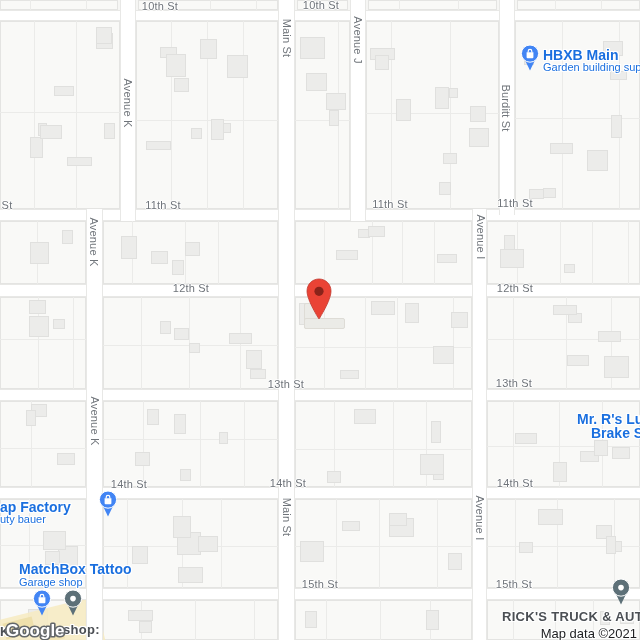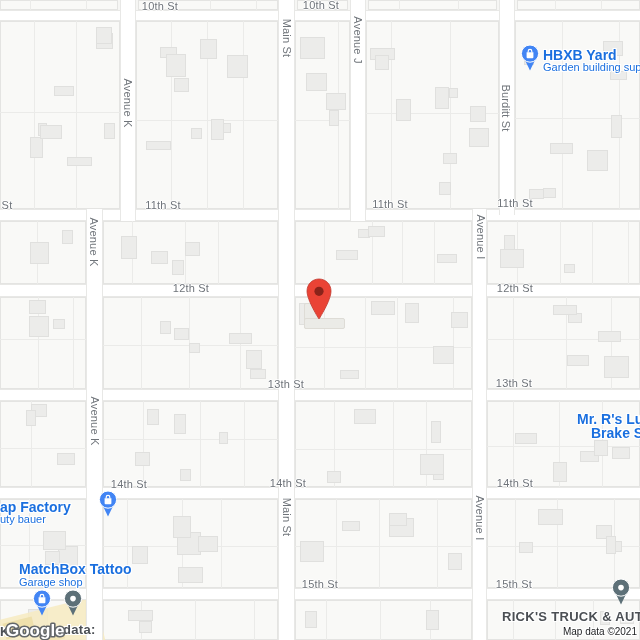--- a/index.html
+++ b/index.html
@@ -15,21 +15,21 @@
   .halo{text-shadow:0 1px 0 #fff,0 -1px 0 #fff,1px 0 0 #fff,-1px 0 0 #fff,1px 1px 0 #fff,-1px -1px 0 #fff,1px -1px 0 #fff,-1px 1px 0 #fff;}
   .slabel{position:absolute;font-size:11px;color:#6f747a;letter-spacing:.2px;white-space:nowrap;transform:translate(-50%,-50%);z-index:6;
           text-shadow:0 1px 0 #fff,0 -1px 0 #fff,1px 0 0 #fff,-1px 0 0 #fff;}
   .slabel.vert{transform:translate(-50%,-50%) rotate(90deg);}
   .ptitle{position:absolute;font-size:14px;font-weight:bold;color:#1a6fdf;white-space:nowrap;z-index:8;cursor:pointer;}
   .psub{position:absolute;font-size:11px;color:#1a6fdf;white-space:nowrap;z-index:8;cursor:pointer;}
   .pdark{position:absolute;font-size:13px;font-weight:bold;color:#4b4f54;letter-spacing:.3px;white-space:nowrap;z-index:8;cursor:pointer;}
   .pin{position:absolute;width:20px;height:28px;z-index:8;cursor:pointer;}
   .marker{position:absolute;width:26px;height:42px;z-index:9;cursor:pointer;}
   #glogo{position:absolute;left:4px;top:619px;z-index:10;cursor:pointer;}
-  #attr{position:absolute;right:3px;top:626px;font-size:10px;color:#1d1e20;z-index:10;}
+  #attr{position:absolute;right:3px;top:626px;font-size:13px;color:#1d1e20;z-index:10;}
 </style>
 </head>
 <body>
 
 <div id="map">
   <div class="yz" style="left:-18px;top:610px;width:120px;height:48px;background:rgba(246,235,195,0.88);transform:rotate(-14deg);"></div>
   <div class="yz" style="left:4px;top:620px;width:30px;height:16px;background:#eee0ac;transform:rotate(-14deg);"></div>
   <div class="yz" style="left:42px;top:629px;width:22px;height:12px;background:#f1e4b4;transform:rotate(-14deg);"></div>
 
 <div class="blk" style="left: 0px; top: 0px; width: 118px; height: 10px;"></div>
@@ -304,21 +304,21 @@
     <div class="slabel vert" style="left: 358px; top: 40px;">Avenue J</div>
     <div class="slabel vert" style="left: 506px; top: 108px;">Burditt St</div>
     <div class="slabel vert" style="left: 481px; top: 237px;">Avenue I</div>
     <div class="slabel vert" style="left: 480px; top: 518px;">Avenue I</div>
     <div class="pin" style="left: 520px; top: 44px;"><svg width="20" height="28" viewBox="0 0 20 28">
         <polygon points="10,26.5 4.2,14.5 15.8,14.5" fill="#4285f4"></polygon>
         <circle cx="10" cy="9.6" r="8.6" fill="#4285f4" stroke="#ffffff" stroke-width="1"></circle>
         <path d="M6.6 8.3h6.8v5a1 1 0 0 1-1 1H7.6a1 1 0 0 1-1-1z" fill="#fff"></path>
         <path d="M8.2 8.6V7.2a1.8 1.8 0 0 1 3.6 0v1.4" fill="none" stroke="#fff" stroke-width="1.2"></path>
       </svg></div>
-    <div class="ptitle halo" style="left: 543px; top: 47px;">HBXB Yard</div>
+    <div class="ptitle halo" style="left: 543px; top: 47px;">HBXB Main</div>
     <div class="psub halo" style="left: 543px; top: 61px;">Garden building sup</div>
     <div class="pin" style="left: 98px; top: 490px;"><svg width="20" height="28" viewBox="0 0 20 28">
         <polygon points="10,26.5 4.2,14.5 15.8,14.5" fill="#4285f4"></polygon>
         <circle cx="10" cy="9.6" r="8.6" fill="#4285f4" stroke="#ffffff" stroke-width="1"></circle>
         <path d="M6.6 8.3h6.8v5a1 1 0 0 1-1 1H7.6a1 1 0 0 1-1-1z" fill="#fff"></path>
         <path d="M8.2 8.6V7.2a1.8 1.8 0 0 1 3.6 0v1.4" fill="none" stroke="#fff" stroke-width="1.2"></path>
       </svg></div>
     <div class="ptitle halo" style="left: 19px; top: 561px; text-align: center;">MatchBox Tattoo</div>
     <div class="psub halo" style="left: 19px; top: 576px;">Garage shop</div>
     <div class="ptitle halo" style="left: 0px; top: 499px;">ap Factory</div>
@@ -335,21 +335,21 @@
         <polygon points="10,26.5 4.2,14.5 15.8,14.5" fill="#4285f4"></polygon>
         <circle cx="10" cy="9.6" r="8.6" fill="#4285f4" stroke="#ffffff" stroke-width="1"></circle>
         <path d="M6.6 8.3h6.8v5a1 1 0 0 1-1 1H7.6a1 1 0 0 1-1-1z" fill="#fff"></path>
         <path d="M8.2 8.6V7.2a1.8 1.8 0 0 1 3.6 0v1.4" fill="none" stroke="#fff" stroke-width="1.2"></path>
       </svg></div>
     <div class="pin" style="left: 63px; top: 589px;"><svg width="20" height="28" viewBox="0 0 20 28">
         <polygon points="10,26.5 4.2,14.5 15.8,14.5" fill="#5d7078"></polygon>
         <circle cx="10" cy="9.6" r="8.6" fill="#5d7078" stroke="#ffffff" stroke-width="1"></circle>
         <circle cx="10" cy="9.6" r="2.8" fill="#fff"></circle>
       </svg></div>
-    <div class="pdark halo" style="left: 63px; top: 622px;">data:</div>
+    <div class="pdark halo" style="left: 63px; top: 622px;">shop:</div>
     <div class="pdark halo" style="left: 0px; top: 624px;">K</div>
     <div class="marker" style="left: 306px; top: 278px;"><svg width="26" height="42" viewBox="0 0 26 42">
         <path d="M13 1C6.2 1 1 6.3 1 13.1 1 22.5 13 41 13 41S25 22.5 25 13.1C25 6.3 19.8 1 13 1Z" fill="#EA4335" stroke="#c0392e" stroke-width="0.8"></path>
         <circle cx="13" cy="13.3" r="4.6" fill="#8A231A"></circle>
       </svg></div>
     <div id="glogo">
     <svg width="62" height="21" viewBox="0 0 62 21">
       <text x="2" y="16.5" font-family="Liberation Sans, sans-serif" font-size="17" font-weight="bold" fill="#ffffff" stroke="#63676a" stroke-width="3.2" paint-order="stroke" stroke-linejoin="round">Google</text>
     </svg>
   </div>

